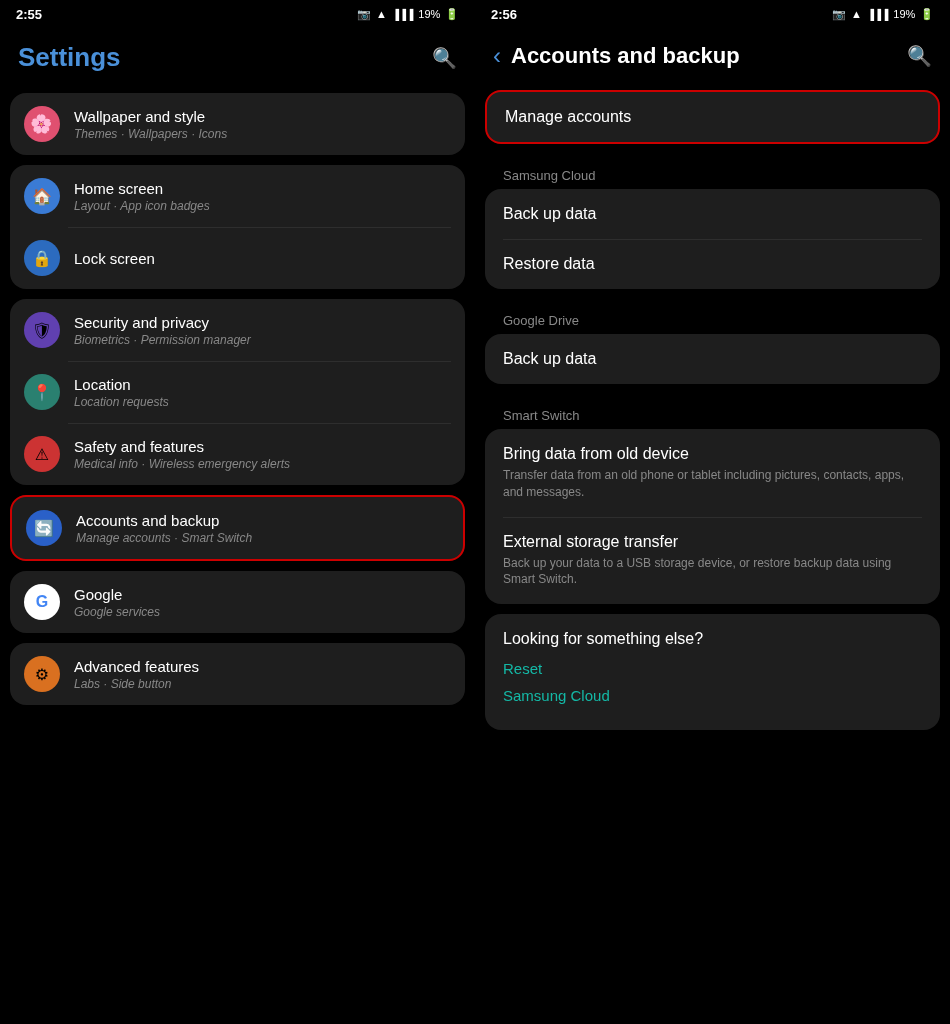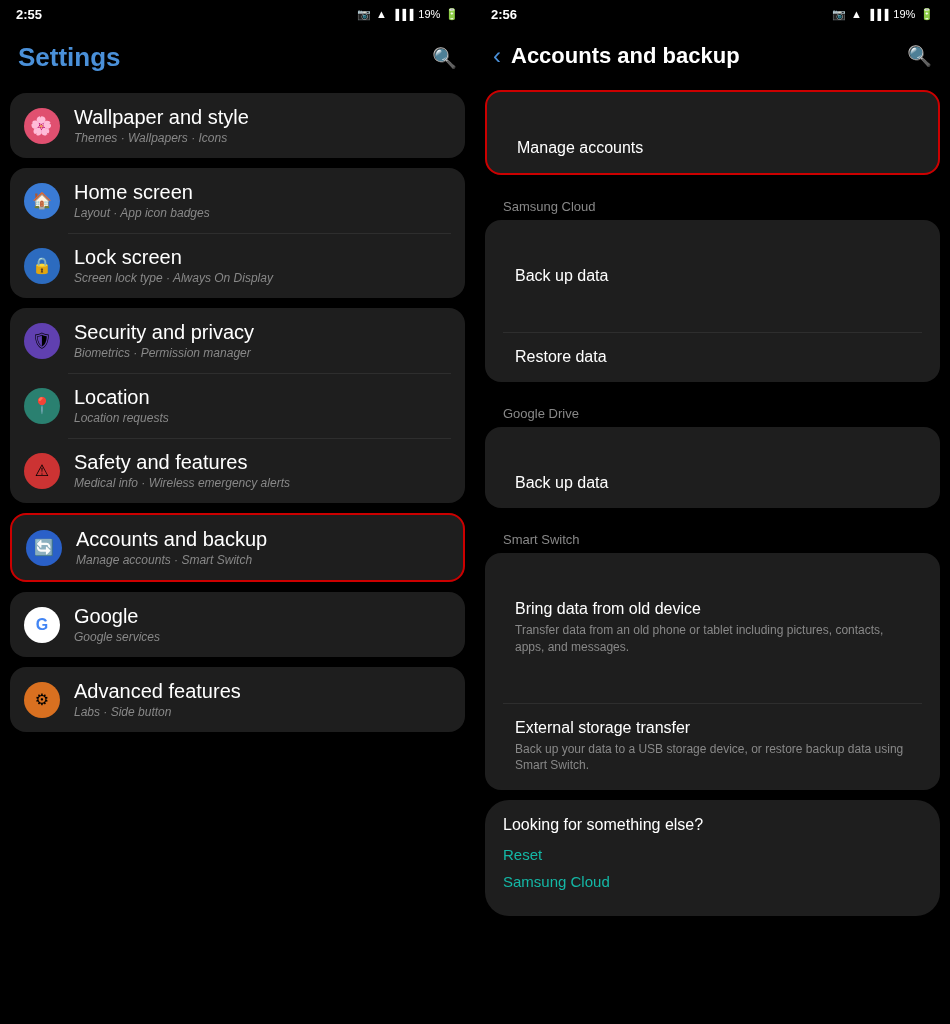--- a/index.html
+++ b/index.html
@@ -113,21 +113,21 @@
     .icon-purple  { background: #6040b0; }
     .icon-teal    { background: #2a8070; }
     .icon-red     { background: #cc3333; }
     .icon-blue3   { background: #2a60c8; }
     .icon-google  { background: #fff; }
     .icon-orange  { background: #d97020; }
 
     .item-text { flex: 1; }
     .item-title {
       color: #ffffff;
-      font-size: 20px;
+      font-size: 15px;
       font-weight: 500;
     }
     .item-subtitle {
       color: #888;
       font-size: 12px;
       margin-top: 2px;
       font-style: italic;
     }
 
     
@@ -177,23 +177,22 @@
       background: #1e1e1e;
       border-radius: 16px;
       margin-bottom: 10px;
       overflow: hidden;
     }
     .r-card-highlighted {
       border: 2.5px solid #cc0000;
     }
 
     .r-item {
-      padding: 16px 30px;
+      padding: 16px 18px;
       position: relative;
-      margin-top: 31px;
     }
     .r-item + .r-item::before {
       content: '';
       position: absolute;
       top: 0; left: 18px; right: 18px;
       height: 1px;
       background: #2e2e2e;
     }
     .r-item-title {
       color: #fff;
@@ -208,21 +207,21 @@
     }
 
     .section-label {
       color: #888;
       font-size: 13px;
       padding: 14px 18px 6px;
     }
 
     .looking-card {
       background: #1e1e1e;
-      border-radius: 24px;
+      border-radius: 16px;
       margin-bottom: 10px;
       padding: 16px 18px;
     }
     .looking-title {
       color: #fff;
       font-size: 16px;
       margin-bottom: 12px;
     }
     .looking-link {
       color: #14b8a6;
@@ -269,21 +268,20 @@
         <div class="item-icon icon-blue" style="font-size:16px;">🏠</div>
         <div class="item-text">
           <div class="item-title">Home screen</div>
           <div class="item-subtitle">Layout · App icon badges</div>
         </div>
       </div>
       <div class="settings-item">
         <div class="item-icon icon-blue2" style="font-size:16px;">🔒</div>
         <div class="item-text">
           <div class="item-title">Lock screen</div>
-          <div class="item-subtitle">Screen lock type · Always On Display</div>
         </div>
       </div>
     </div>
 
     <div class="settings-card">
       <div class="settings-item">
         <div class="item-icon icon-purple" style="font-size:16px;">🛡</div>
         <div class="item-text">
           <div class="item-title">Security and privacy</div>
           <div class="item-subtitle">Biometrics · Permission manager</div>

